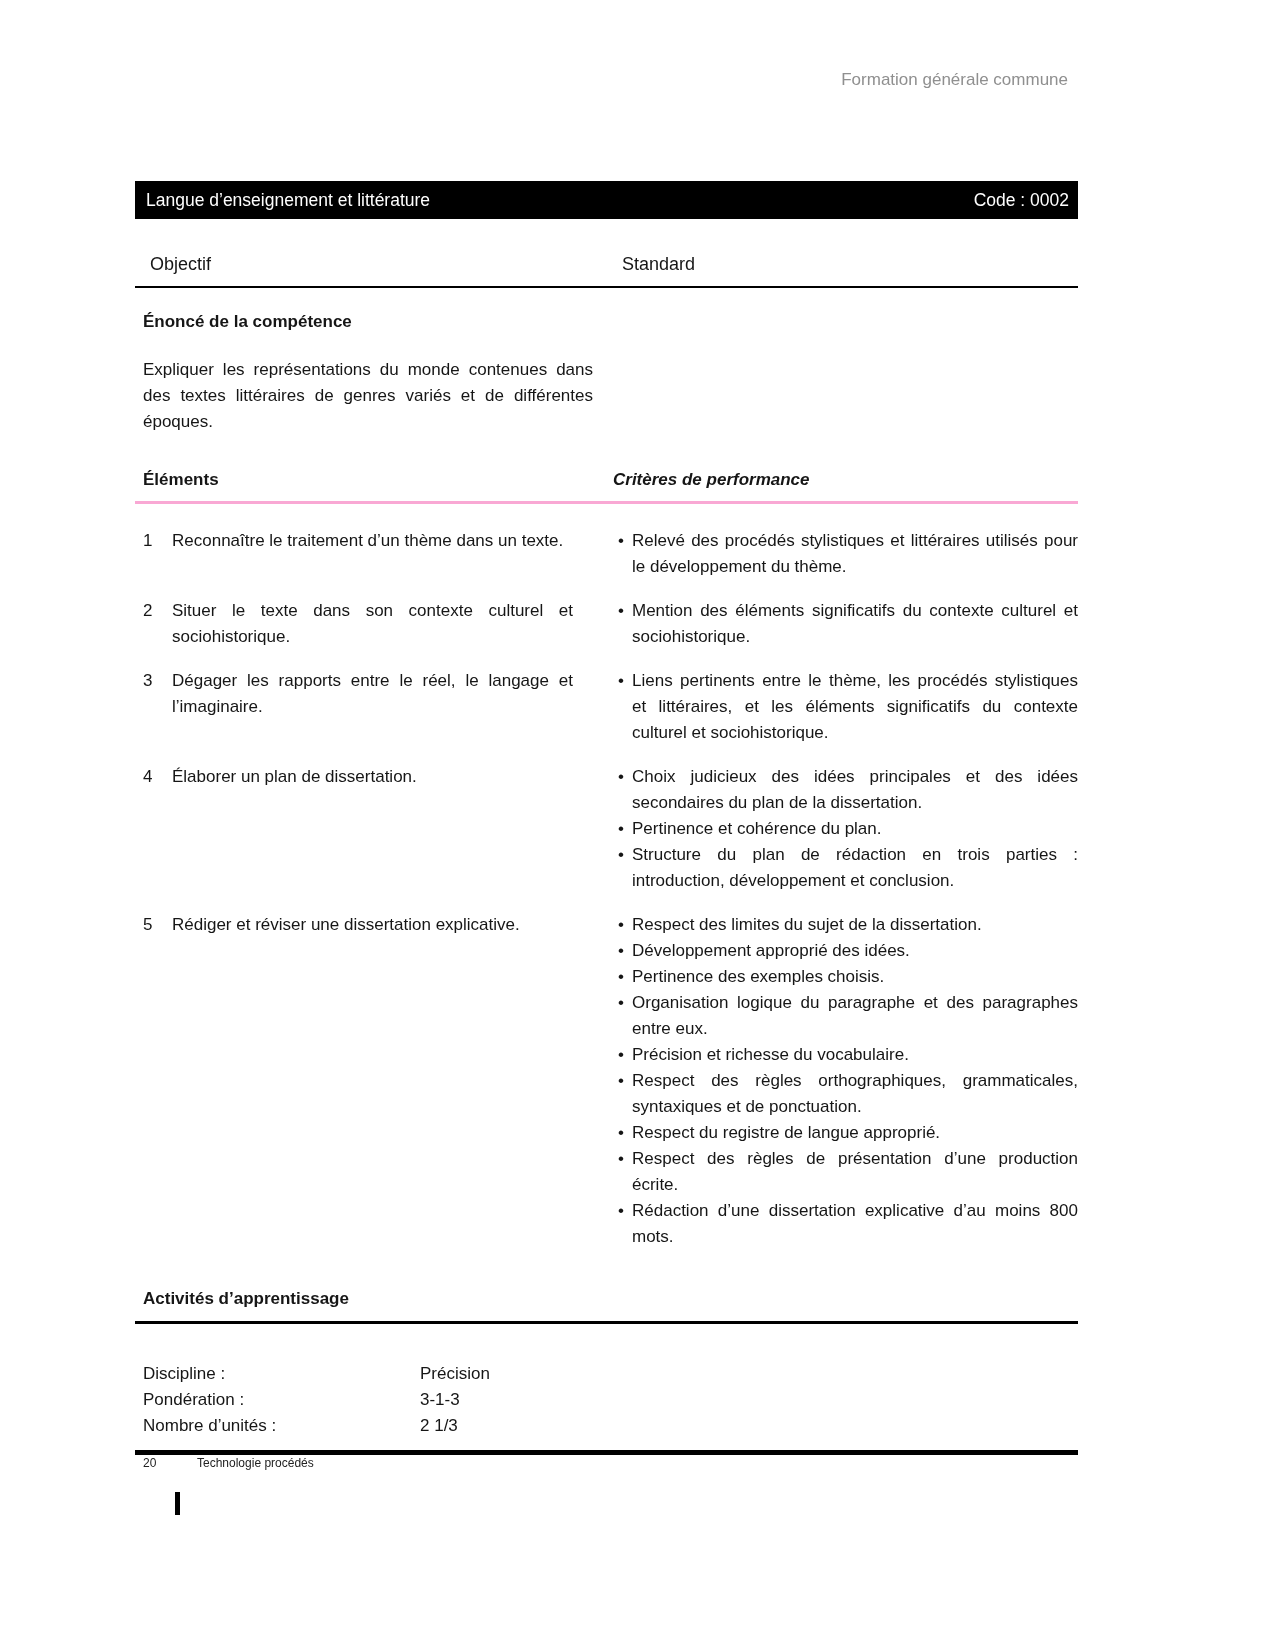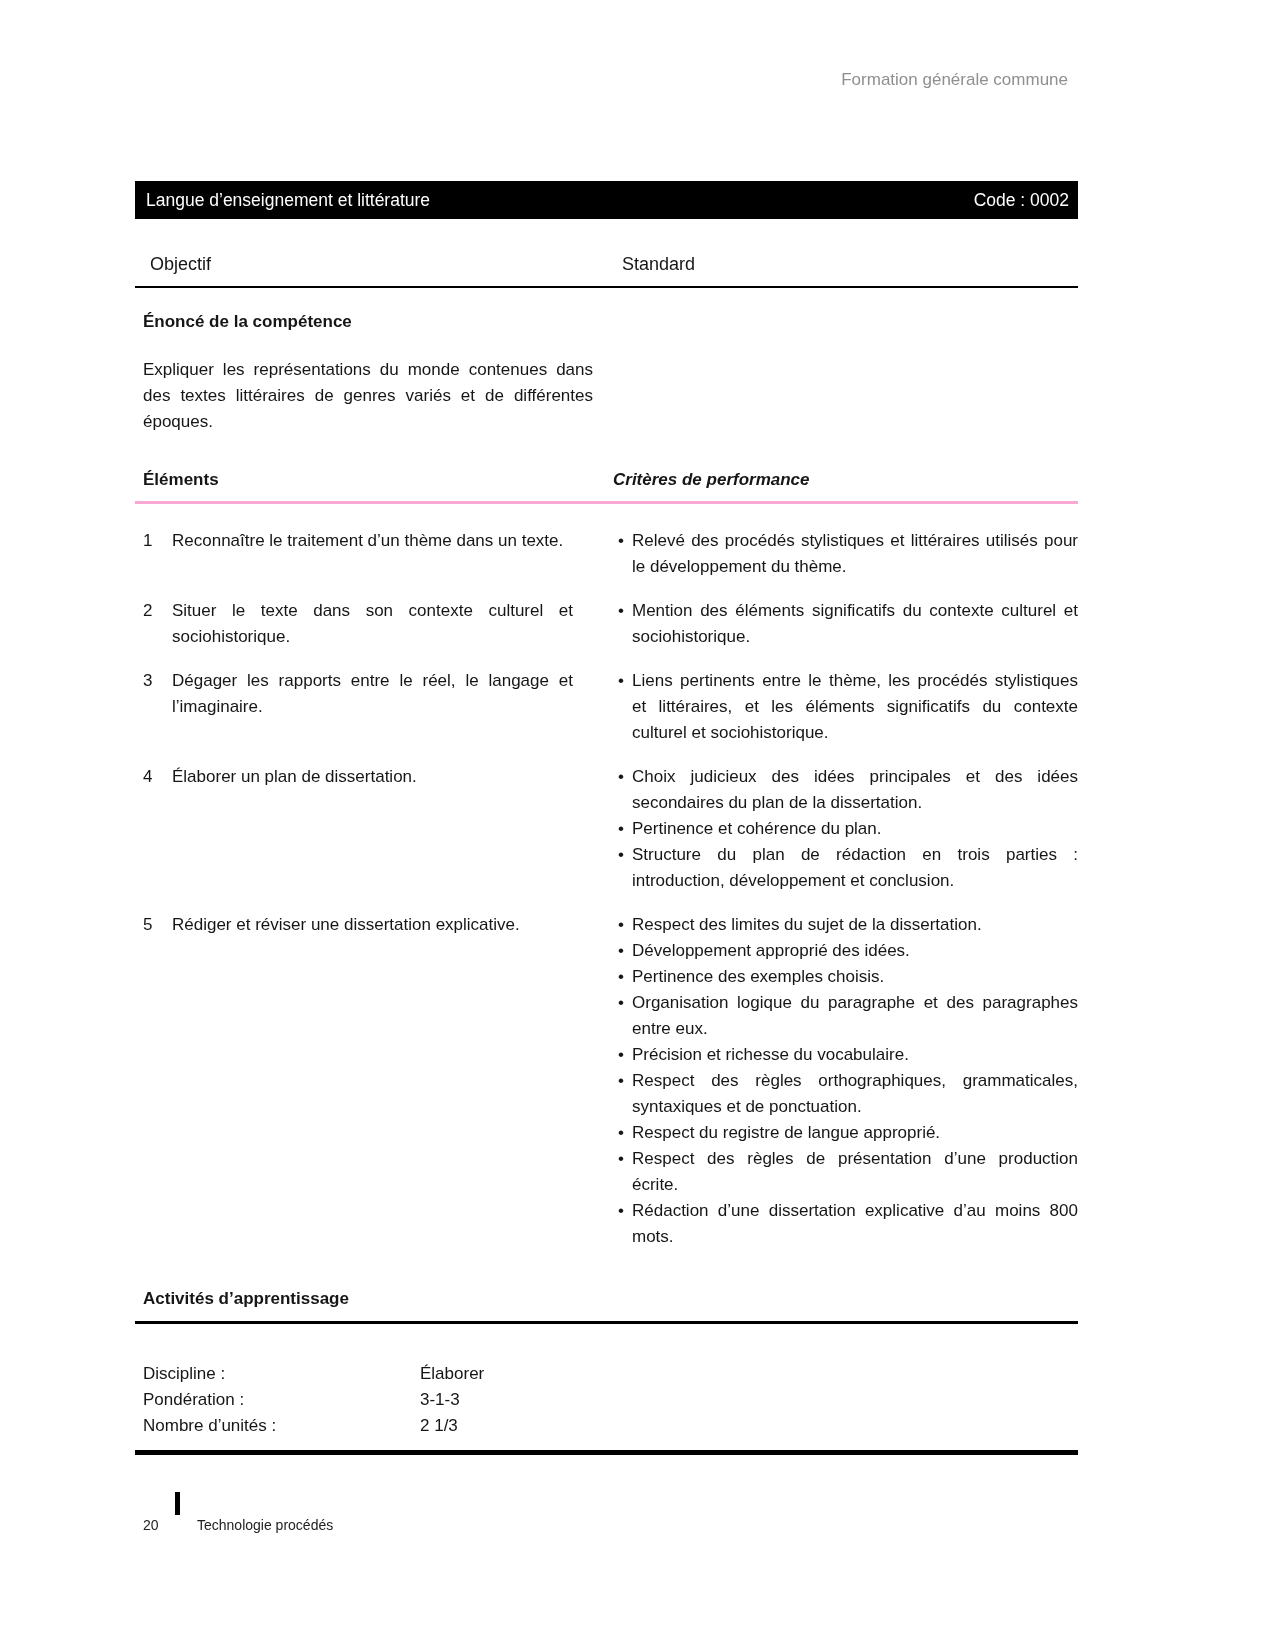--- a/index.html
+++ b/index.html
@@ -97,23 +97,23 @@
     position: absolute;
     left: 135px;
     top: 1450px;
     width: 943px;
     height: 5px;
     background: #000;
   }
   .footer {
     position: absolute;
     left: 143px;
-    top: 1518px;
-    display: flex;
-    font-size: 14px;
+    top: 1456px;
+    display: flex;
+    font-size: 12px;
     line-height: 15px;
     color: #222222;
   }
   .page-number { width: 54px; }
   .tick-mark {
     position: absolute;
     left: 175px;
     top: 1492px;
     width: 5px;
     height: 23px;
@@ -252,21 +252,21 @@
             </li>
           </ul>
   </div>
 </div>
 
     <div class="activities-heading">Activités d’apprentissage</div>
 
     <div class="fields">
       <div class="field">
         <span class="field-label">Discipline :</span>
-        <span class="field-value">Élaborer</span>
+        <span class="field-value">Précision</span>
       </div>
       <div class="field">
         <span class="field-label">Pondération :</span>
         <span class="field-value">3-1-3</span>
       </div>
       <div class="field">
         <span class="field-label">Nombre d’unités :</span>
         <span class="field-value">2 1/3</span>
       </div>
     </div>

